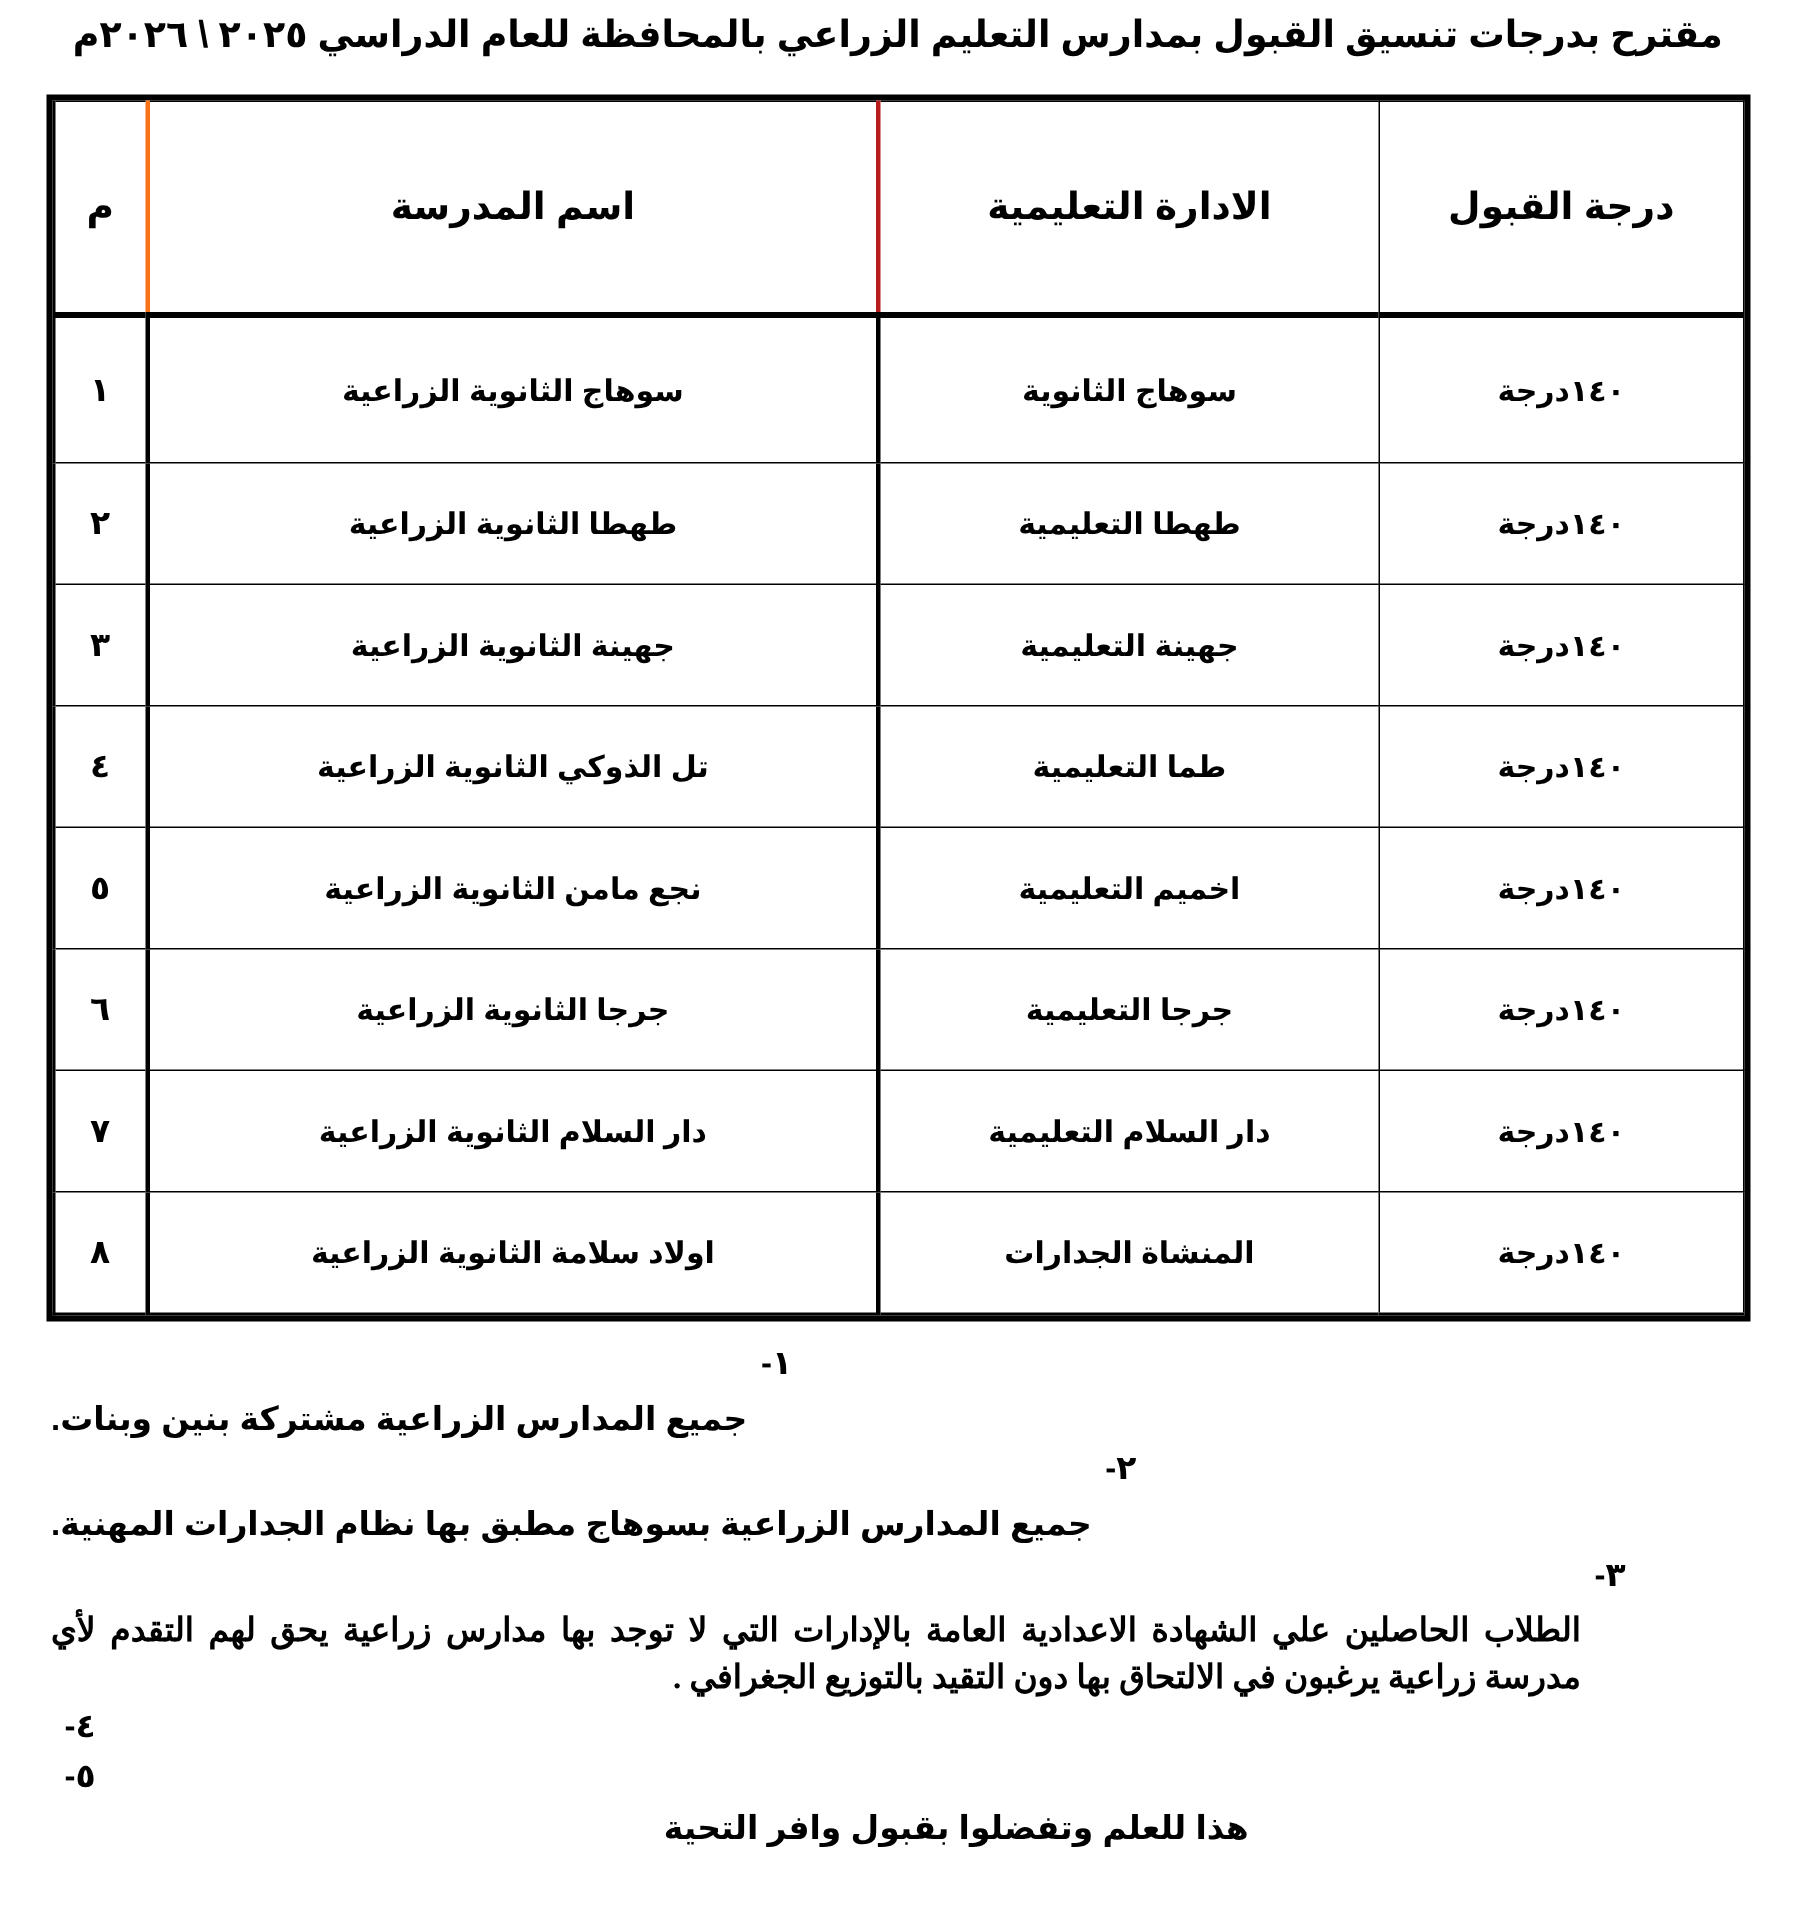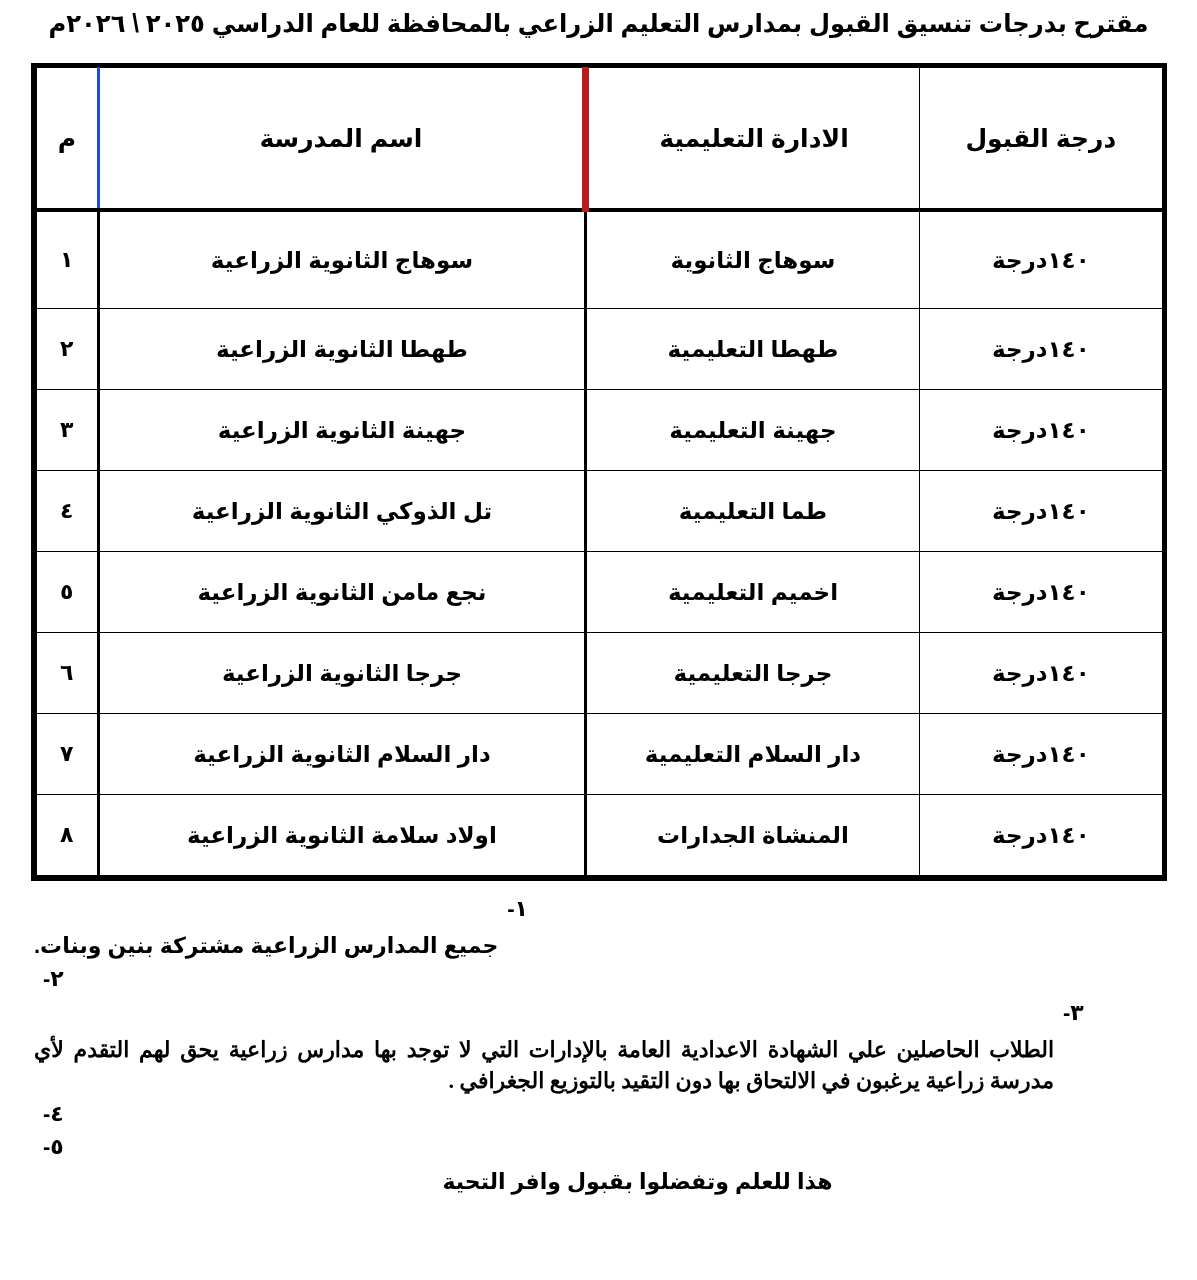--- a/index.html
+++ b/index.html
@@ -44,32 +44,32 @@
   }
   table.tz col.c-num   { width: 62px; }
   table.tz col.c-name  { width: 487px; }
   table.tz col.c-admin { width: 333px; }
   table.tz col.c-score { width: 243px; }
 
   table.tz th, table.tz td {
     border: 1px solid #000;
     text-align: center;
     vertical-align: middle;
-    font-size: 23px;
+    font-size: 20px;
     font-weight: bold;
     padding: 0 10px;
   }
   table.tz thead th {
     height: 140px;
     border-bottom: 4px solid #000;
     font-size: 25px;
   }
   table.tz thead th.h-num { border-left: 2px solid #000; }
-  table.tz thead th.h-name { border-left: 3px solid #1d4ed8; }
-  table.tz thead th.h-admin { border-left: 7px solid #b91c1c; }
+  table.tz thead th.h-name { border-left: 3px solid #f97316; }
+  table.tz thead th.h-admin { border-left: 3px solid #b91c1c; }
 
   table.tz tbody td { height: 80px; }
   table.tz tbody td.t-num {
     border-left: 2px solid #000;
     font-size: 22px;
   }
   table.tz tbody td.t-name {
     border-left: 3px solid #000;
     text-align: center;
   }
@@ -188,20 +188,21 @@
   </table>
 </div>
 
 <div class="notes">
   <div class="note">
     <span class="note-marker">١-</span>
     <span class="note-text">جميع المدارس الزراعية مشتركة بنين وبنات.</span>
   </div>
   <div class="note">
     <span class="note-marker">٢-</span>
+    <span class="note-text">جميع المدارس الزراعية بسوهاج مطبق بها نظام الجدارات المهنية.</span>
   </div>
   <div class="note wide">
     <span class="note-marker">٣-</span>
     <span class="note-text">الطلاب الحاصلين علي الشهادة الاعدادية العامة بالإدارات التي لا توجد بها مدارس زراعية يحق لهم التقدم لأي مدرسة زراعية يرغبون في الالتحاق بها دون التقيد بالتوزيع الجغرافي .</span>
   </div>
   <div class="note">
     <span class="note-marker">٤-</span>
   </div>
   <div class="note">
     <span class="note-marker">٥-</span>

